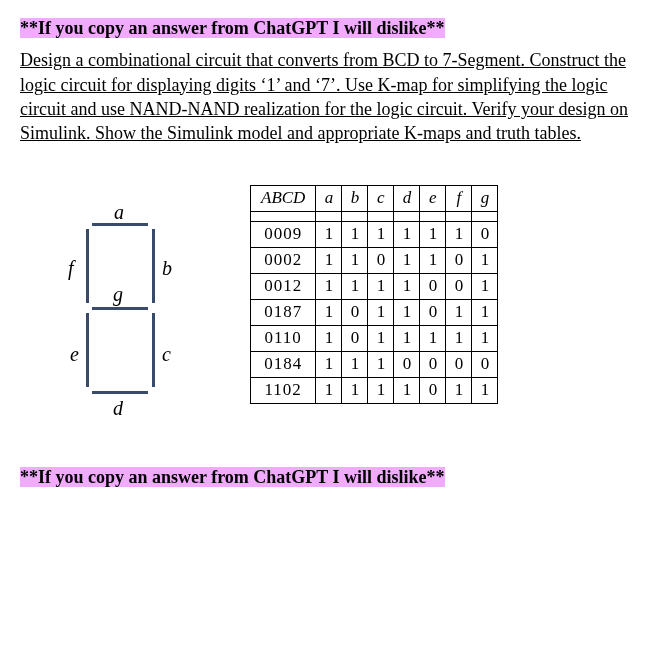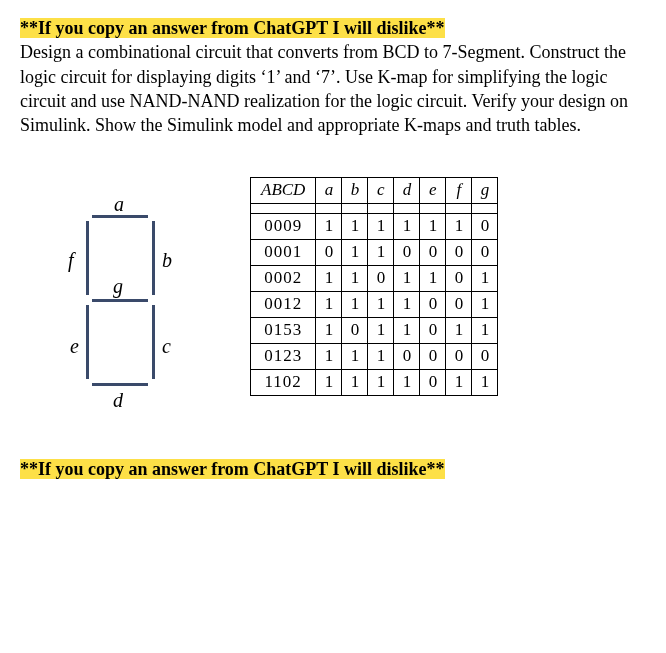--- a/index.html
+++ b/index.html
@@ -6,27 +6,29 @@
     body {
       font-family: "Times New Roman", Times, serif;
       font-size: 18px;
       color: #000;
       background: #fff;
       width: 666px;
       padding: 16px 20px;
       line-height: 1.35;
     }
     .warning {
-      background: #fde047;
+      background: #f0abfc;
       font-weight: bold;
       display: inline;
       font-size: 18px;
     }
     .question {
+      margin-top: 8px;
       margin-bottom: 24px;
+      text-decoration: underline;
     }
     .content-row {
       display: flex;
       align-items: flex-start;
       gap: 60px;
       margin-top: 40px;
       margin-bottom: 50px;
     }
     .seg-wrap {
       margin-left: 30px;
@@ -160,61 +162,61 @@
           <td class="inputcell">0009</td>
           <td>1</td>
           <td>1</td>
           <td>1</td>
           <td>1</td>
           <td>1</td>
           <td>1</td>
           <td>0</td>
         </tr>
         <tr>
-          <td class="inputcell">0001</td>
-          <td>0</td>
-          <td>1</td>
-          <td>1</td>
-          <td>0</td>
-          <td>0</td>
-          <td>0</td>
-          <td>0</td>
-        </tr>
-        <tr>
           <td class="inputcell">0002</td>
           <td>1</td>
           <td>1</td>
           <td>0</td>
           <td>1</td>
           <td>1</td>
           <td>0</td>
           <td>1</td>
         </tr>
         <tr>
           <td class="inputcell">0012</td>
           <td>1</td>
           <td>1</td>
           <td>1</td>
           <td>1</td>
           <td>0</td>
           <td>0</td>
           <td>1</td>
         </tr>
         <tr>
-          <td class="inputcell">0153</td>
-          <td>1</td>
-          <td>0</td>
-          <td>1</td>
-          <td>1</td>
-          <td>0</td>
-          <td>1</td>
-          <td>1</td>
-        </tr>
-        <tr>
-          <td class="inputcell">0123</td>
+          <td class="inputcell">0187</td>
+          <td>1</td>
+          <td>0</td>
+          <td>1</td>
+          <td>1</td>
+          <td>0</td>
+          <td>1</td>
+          <td>1</td>
+        </tr>
+        <tr>
+          <td class="inputcell">0110</td>
+          <td>1</td>
+          <td>0</td>
+          <td>1</td>
+          <td>1</td>
+          <td>1</td>
+          <td>1</td>
+          <td>1</td>
+        </tr>
+        <tr>
+          <td class="inputcell">0184</td>
           <td>1</td>
           <td>1</td>
           <td>1</td>
           <td>0</td>
           <td>0</td>
           <td>0</td>
           <td>0</td>
         </tr>
         <tr>
           <td class="inputcell">1102</td>

